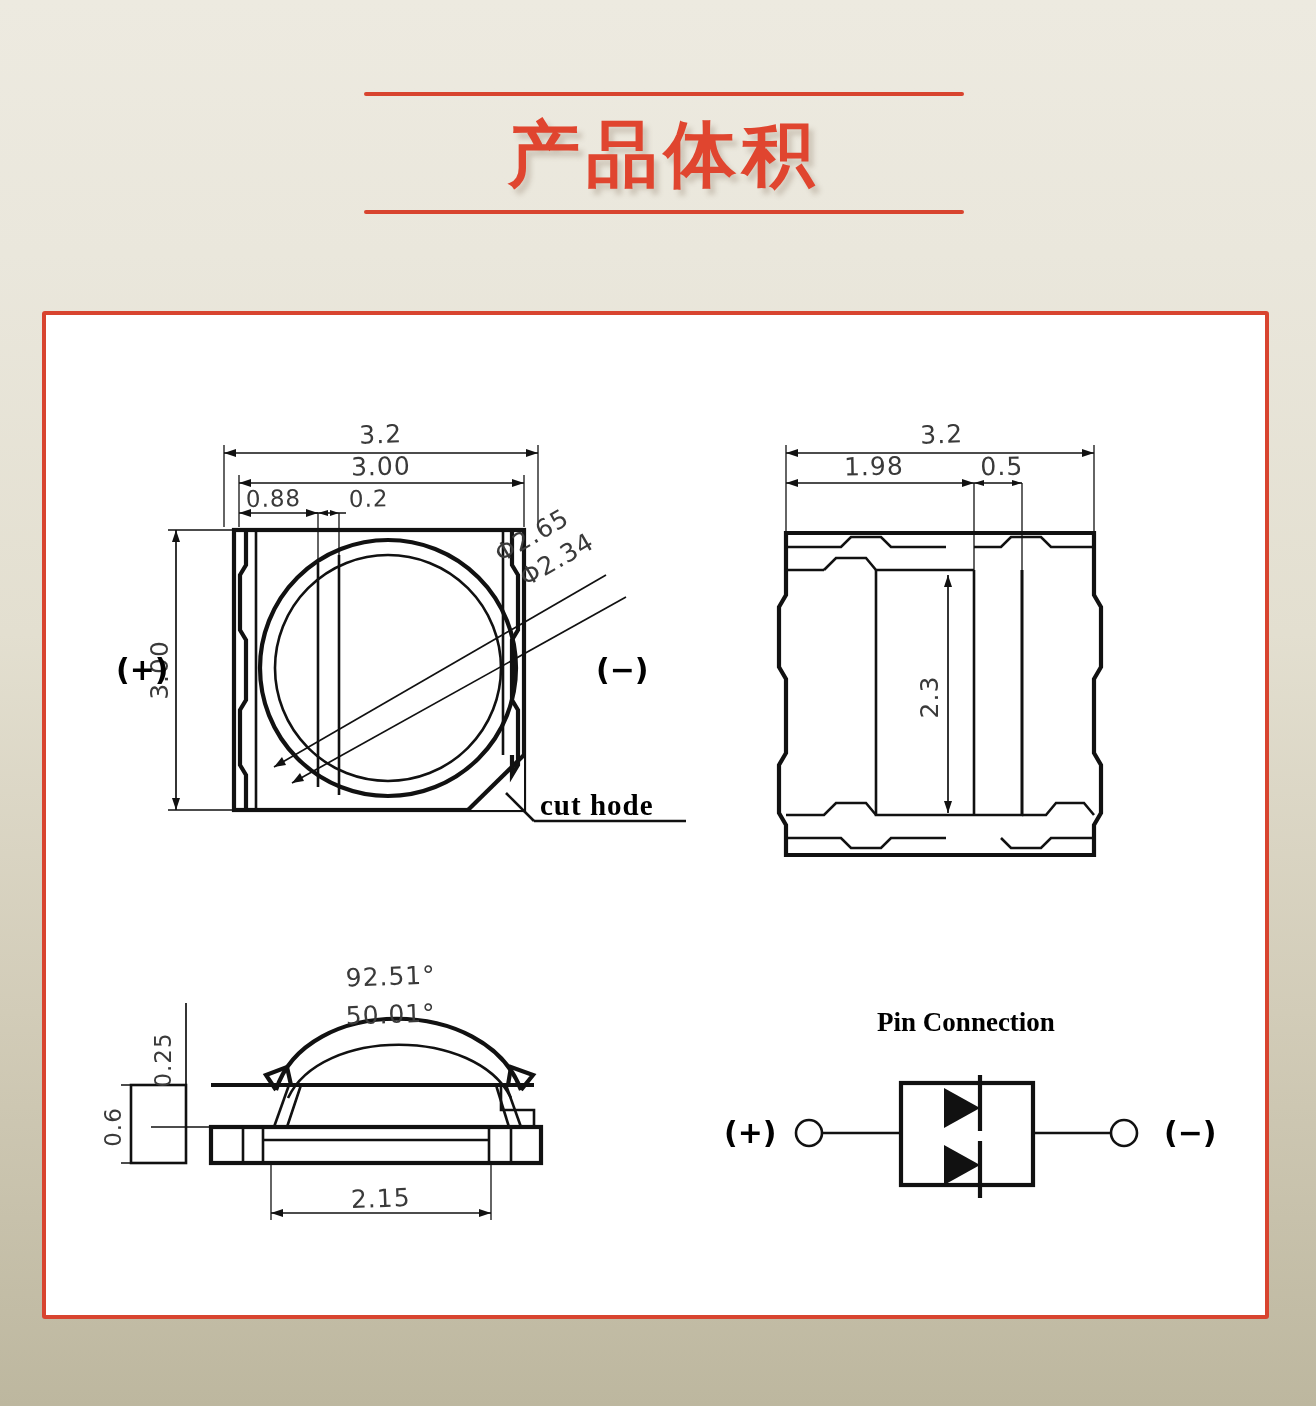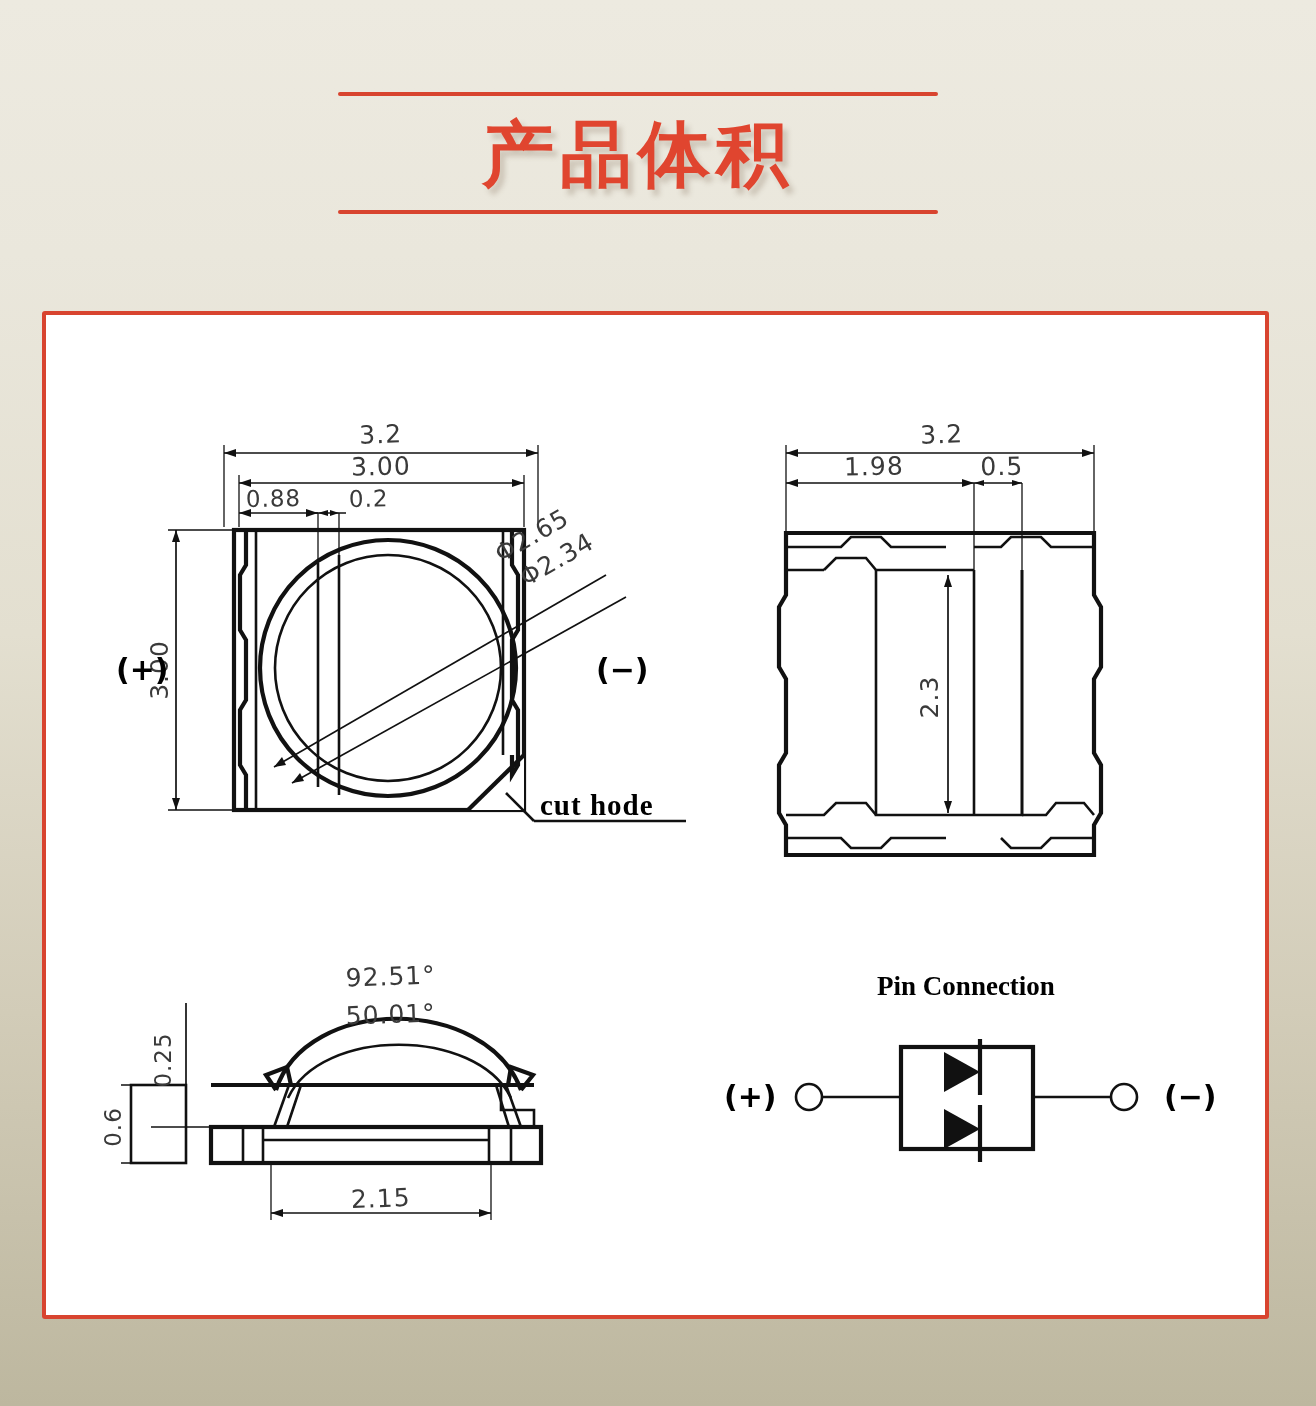--- a/index.html
+++ b/index.html
@@ -11,21 +11,21 @@
     height: 1406px;
     font-family: "Liberation Sans", sans-serif;
     background: linear-gradient(to bottom, #edeae0 0%, #eae7dc 18%, #e3dfd0 45%, #d2ccb8 72%, #bdb79f 100%);
     overflow: hidden;
     position: relative;
   }
 
   
   .title-block {
     position: absolute;
-    left: 338px;
+    left: 364px;
     top: 92px;
     width: 600px;
     text-align: center;
   }
   .rule {
     width: 600px;
     height: 4px;
     background: #d8442f;
     border-radius: 2px;
   }
@@ -59,21 +59,21 @@
     width: 100%;
     height: 100%;
   }
   svg { display: block; }
   .dwg {
     position: absolute;
   }
   #top-view   { left: 60px;  top: 100px; }
   #bottom-view{ left: 700px; top: 100px; }
   #side-view  { left: 45px;  top: 620px; }
-  #pin-view   { left: 650px; top: 632px; }
+  #pin-view   { left: 650px; top: 668px; }
 
   
   .ln  { stroke: #111; fill: none; }
   .thick { stroke-width: 4.2; }
   .med   { stroke-width: 2.6; }
   .thin  { stroke-width: 1.7; }
   .hair  { stroke-width: 1.3; }
   .fillblack { fill: #111; stroke: none; }
 
   text.dim {

